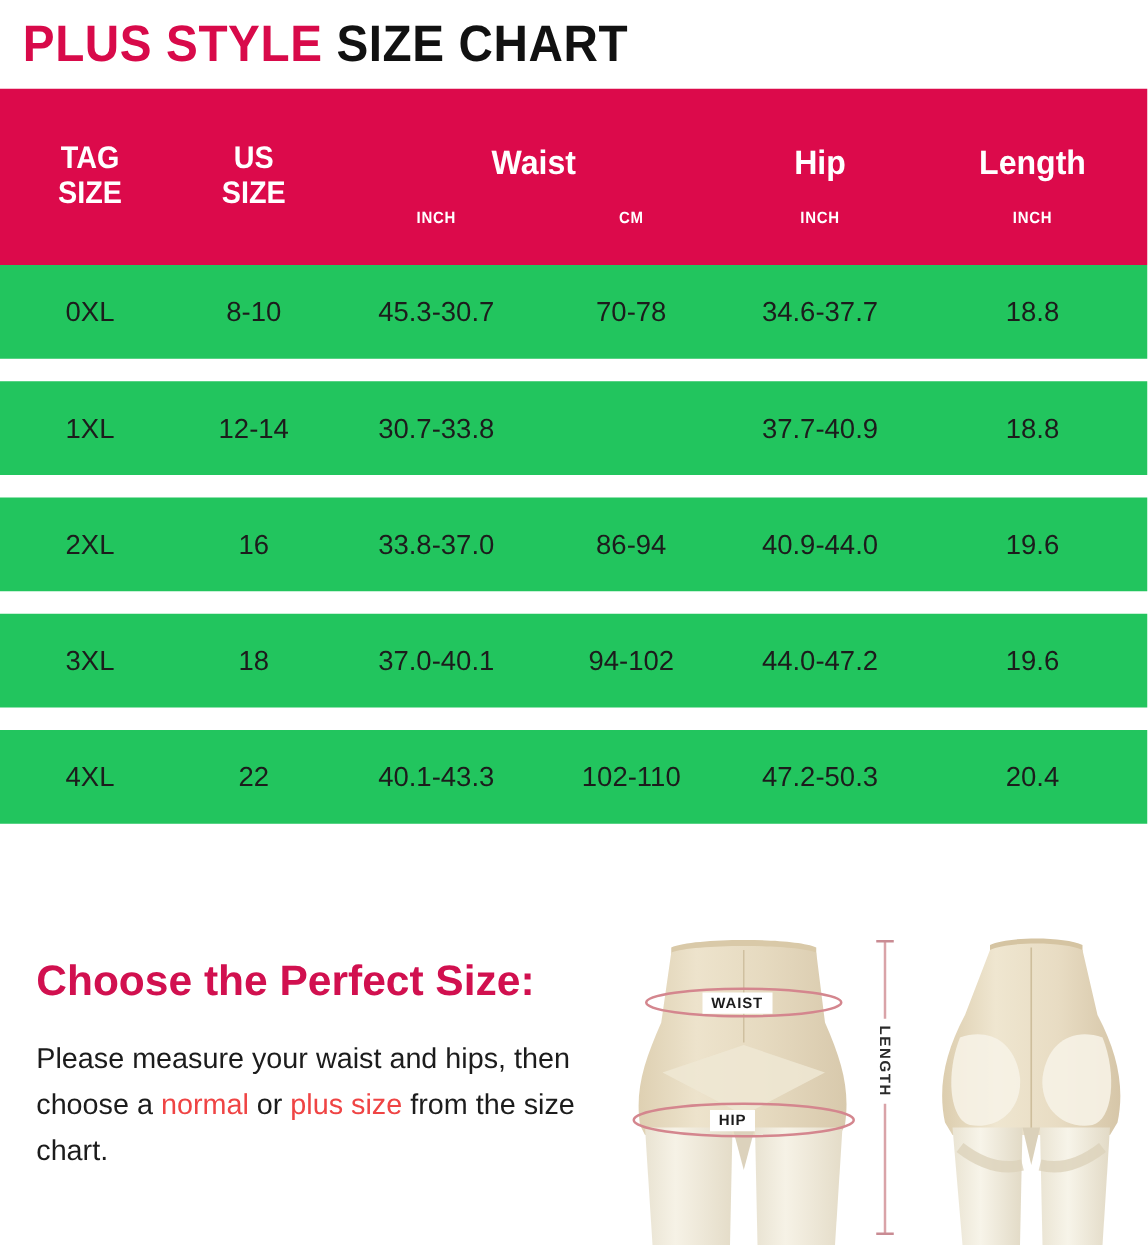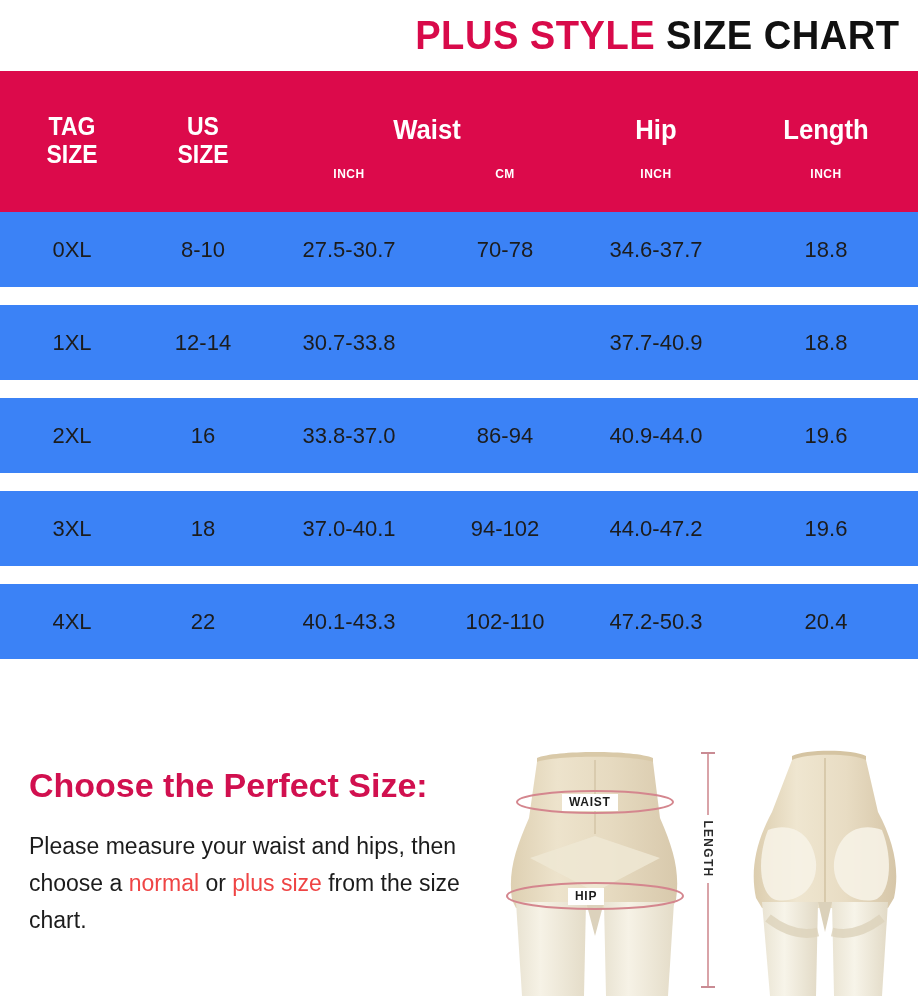--- a/index.html
+++ b/index.html
@@ -18,21 +18,21 @@
 
   
   .title-bar {
     position: absolute;
     left: 0;
     top: 0;
     width: 918px;
     height: 71px;
     display: flex;
     align-items: center;
-    justify-content: flex-end;
+    justify-content: flex-start;
     background: #ffffff;
   }
   .title-text {
     font-size: 41px;
     font-weight: bold;
     letter-spacing: 0.5px;
     white-space: nowrap;
     line-height: 1;
     transform: scaleX(0.93);
     transform-origin: center;
@@ -79,21 +79,21 @@
   .table-body {
     position: absolute;
     left: 0;
     top: 212px;
     width: 918px;
   }
   .row {
     position: relative;
     width: 918px;
     height: 75px;
-    background: #3b82f6;
+    background: #22c55e;
     margin-bottom: 18px;
   }
   .cell {
     position: absolute;
     top: 0;
     height: 75px;
     display: flex;
     align-items: center;
     justify-content: center;
     font-size: 22px;
@@ -234,21 +234,21 @@
   <div class="th-cell col-hip th-unit" style="top:96px;">INCH</div>
 
   <div class="th-cell col-length th-group" style="top:44px;">Length</div>
   <div class="th-cell col-length th-unit" style="top:96px;">INCH</div>
 </div>
 
 <div class="table-body" id="table-body">
     <div class="row">
       <div class="cell col-tag">0XL</div>
       <div class="cell col-us">8-10</div>
-      <div class="cell col-winch">27.5-30.7</div>
+      <div class="cell col-winch">45.3-30.7</div>
       <div class="cell col-wcm">70-78</div>
       <div class="cell col-hip">34.6-37.7</div>
       <div class="cell col-length">18.8</div>
     </div>
     <div class="row">
       <div class="cell col-tag">1XL</div>
       <div class="cell col-us">12-14</div>
       <div class="cell col-winch">30.7-33.8</div>
       <div class="cell col-hip">37.7-40.9</div>
       <div class="cell col-length">18.8</div>

